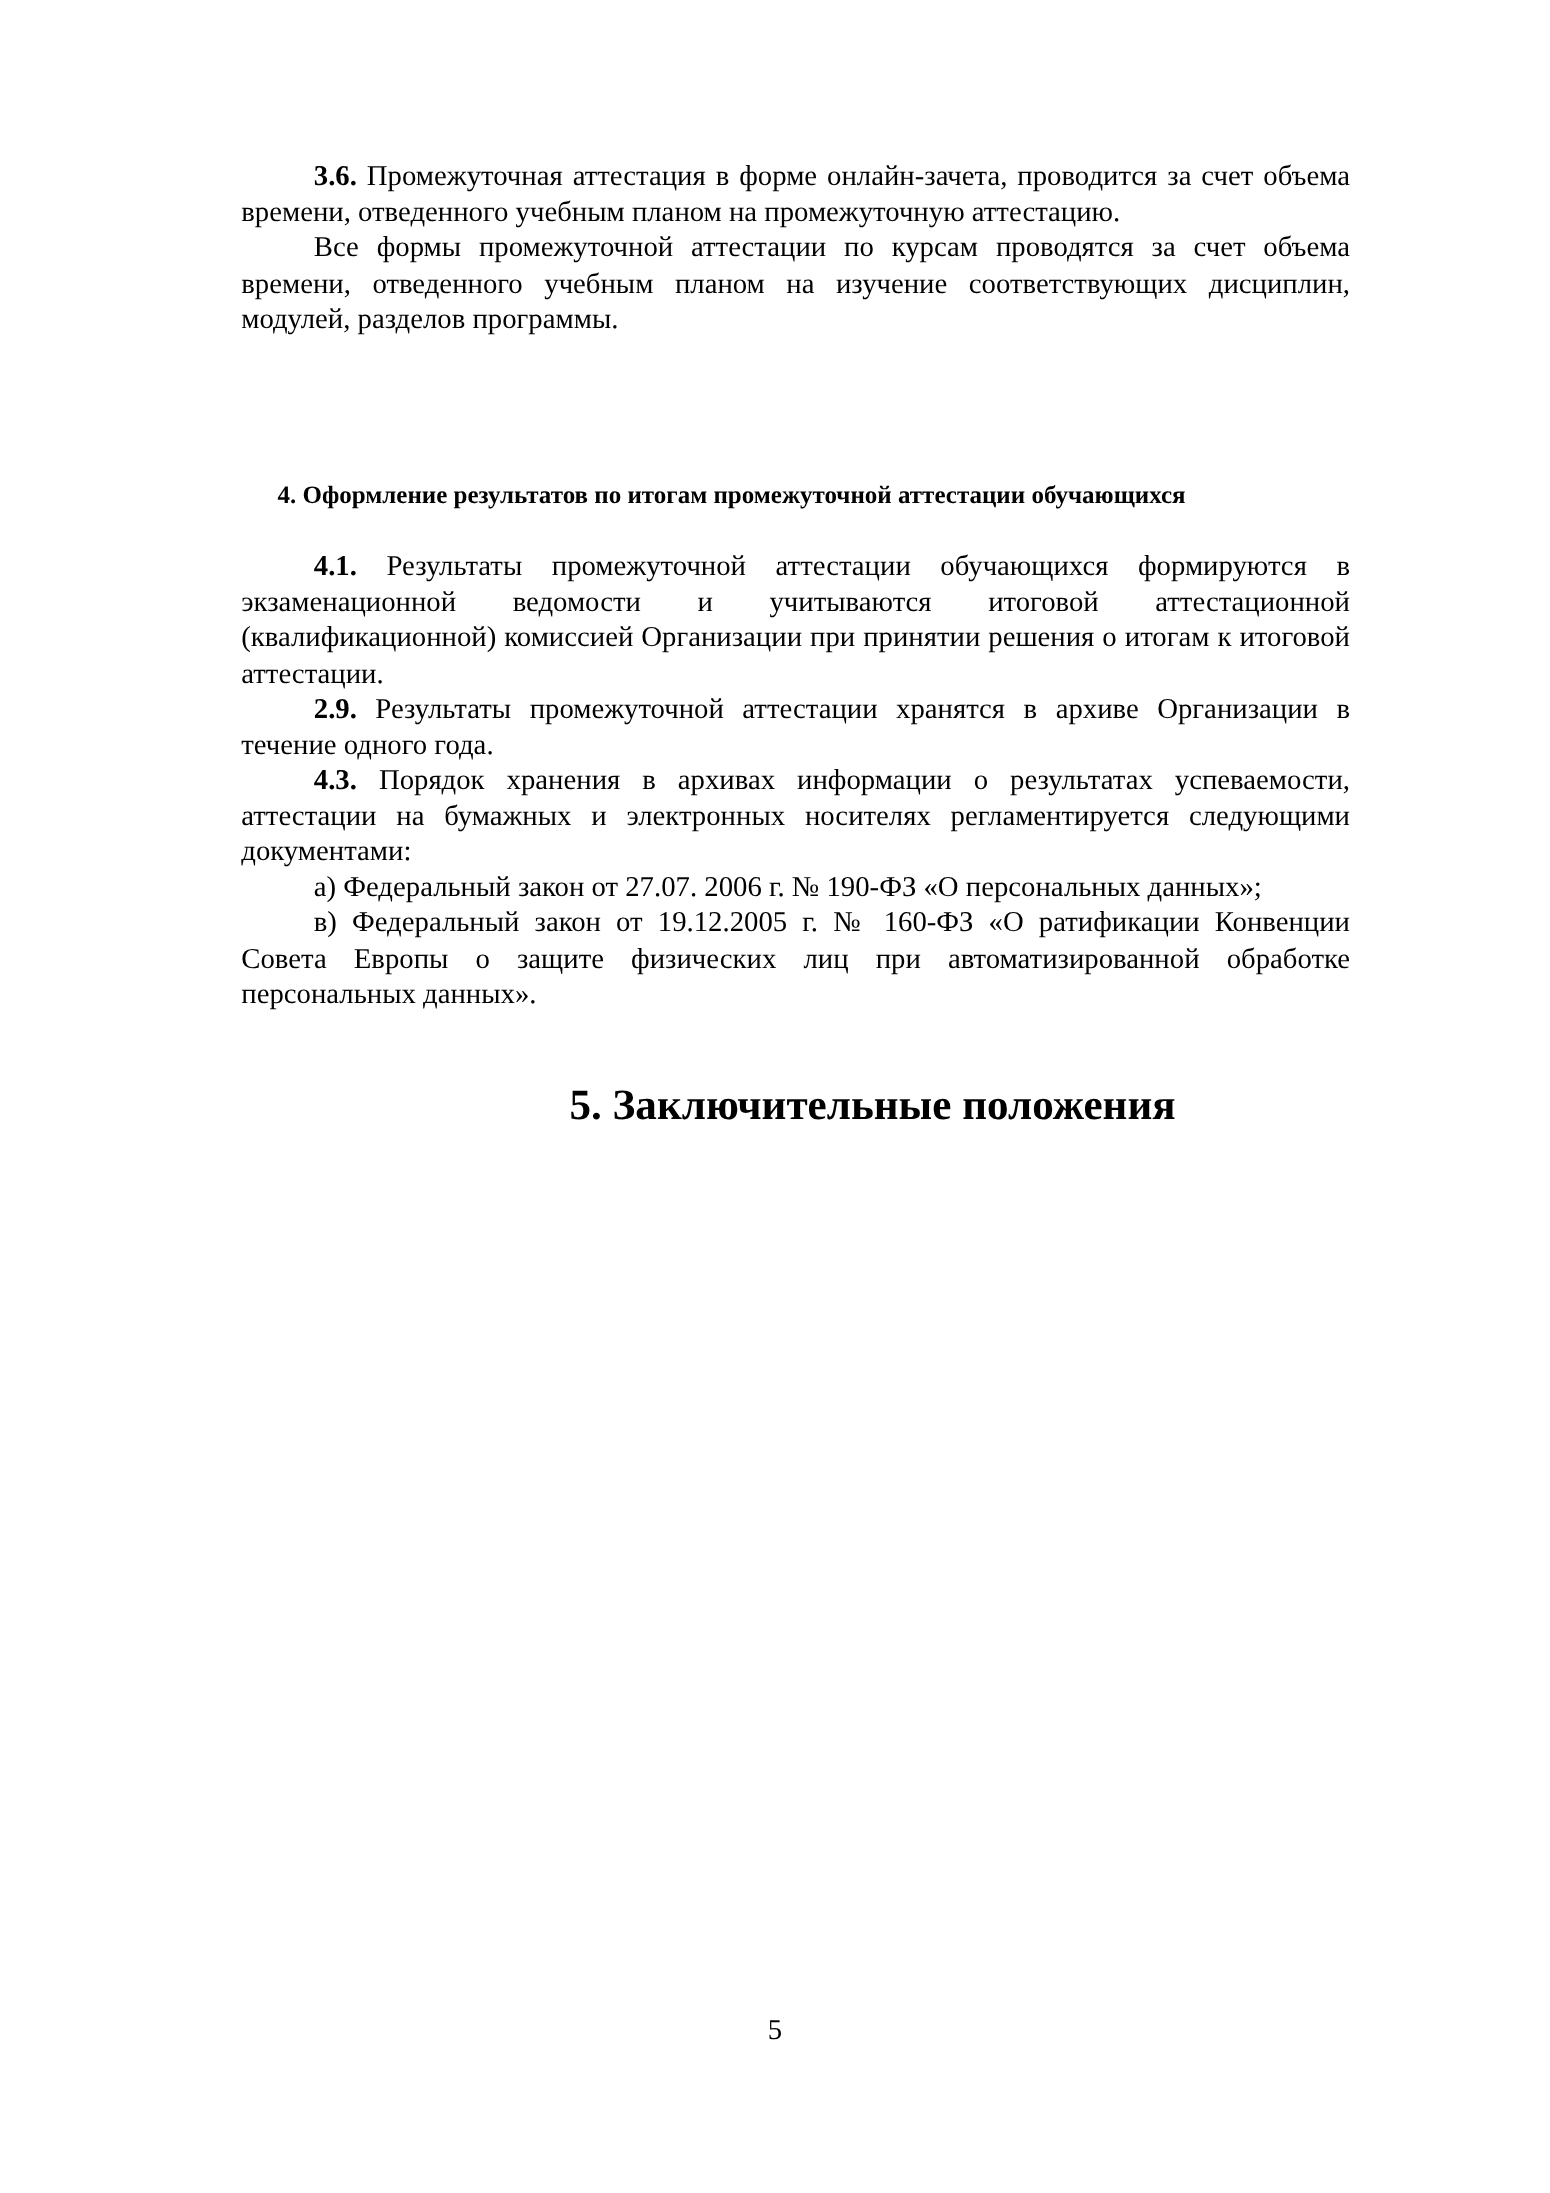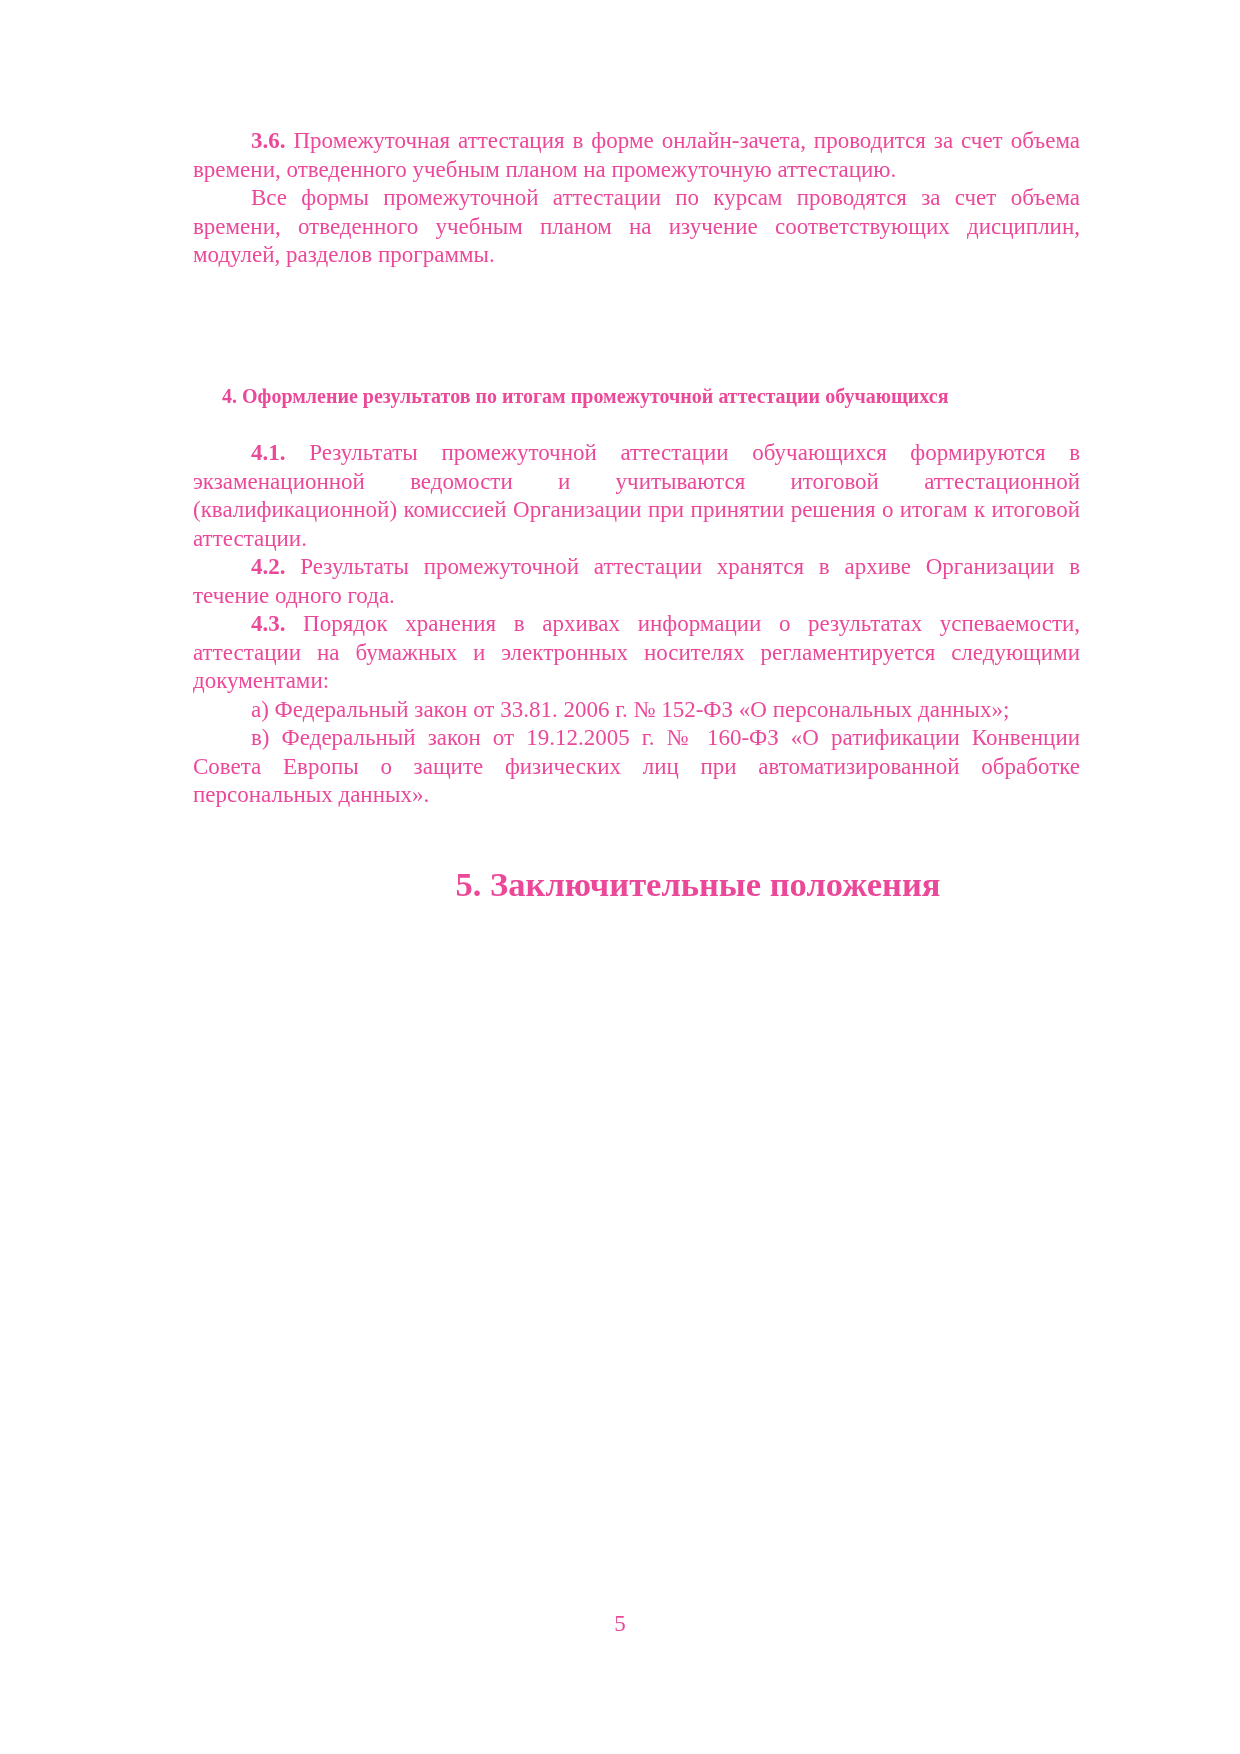--- a/index.html
+++ b/index.html
@@ -1,19 +1,19 @@
 <!DOCTYPE html>
 <html><head>
   <meta charset="utf-8">
   <style>
     html, body { margin: 0; padding: 0; background: #ffffff; }
     body { width: 1240px; height: 1754px; position: relative; overflow: hidden; }
     .page {
       position: absolute; left: 0; top: 0; width: 1240px; height: 1754px;
-      background: #ffffff; color: #ec4899;
+      background: #ffffff; color: #000000;
       font-family: "Liberation Serif", "DejaVu Serif", serif;
       font-size: 23px; line-height: 28.5px;
     }
     .body-block { position: absolute; left: 193px; width: 887px; }
     .p { margin: 0; text-align: justify; text-align-last: left; }
     .indent { text-indent: 58px; }
     .num { font-weight: bold; }
     .h4 { position: absolute; left: 222px; top: 382px; font-weight: bold; font-size: 20px; margin: 0; white-space: nowrap; }
     .h5 { position: absolute; left: 0; width: 1240px; text-align: center; top: 870px; font-weight: bold; margin: 0; }
     .h5 span { position: relative; left: 78px; font-family: Liberation Serif, serif; }
@@ -29,23 +29,23 @@
 
   <div class="body-block sec3">
     <p class="p indent"><span class="num">3.6.</span><span> Промежуточная аттестация в форме онлайн-зачета, проводится за счет объема времени, отведенного учебным планом на промежуточную аттестацию.</span></p>
     <p class="p indent">Все формы промежуточной аттестации по курсам проводятся за счет объема времени, отведенного учебным планом на изучение соответствующих дисциплин, модулей, разделов программы.</p>
   </div>
 
   <h2 class="h4">4. Оформление результатов по итогам промежуточной аттестации обучающихся</h2>
 
   <div class="body-block sec4">
     <p class="p indent"><span class="num">4.1.</span><span>  Результаты промежуточной аттестации обучающихся формируются в экзаменационной ведомости и учитываются итоговой аттестационной (квалификационной) комиссией Организации при принятии решения о итогам к итоговой аттестации.</span></p>
-    <p class="p indent"><span class="num">4.2.</span><span>  Результаты промежуточной аттестации хранятся в архиве Организации в течение одного года.</span></p>
+    <p class="p indent"><span class="num">2.9.</span><span>  Результаты промежуточной аттестации хранятся в архиве Организации в течение одного года.</span></p>
     <p class="p indent"><span class="num">4.3.</span><span>  Порядок хранения в архивах информации о результатах успеваемости, аттестации на бумажных и электронных носителях регламентируется следующими документами:</span></p>
-    <p class="p indent">а) Федеральный закон от 33.81. 2006 г. № 152-ФЗ «О персональных данных»;</p>
+    <p class="p indent">а) Федеральный закон от 27.07. 2006 г. № 190-ФЗ «О персональных данных»;</p>
     <p class="p indent">в) Федеральный закон от 19.12.2005 г. № 160-ФЗ «О ратификации Конвенции Совета Европы о защите физических лиц при автоматизированной обработке персональных данных».</p>
   </div>
 
   <h2 class="h5"><span>5. Заключительные положения</span></h2>
 
 
   <div class="pagenum">5</div>
 </div>
 
 </body></html>

